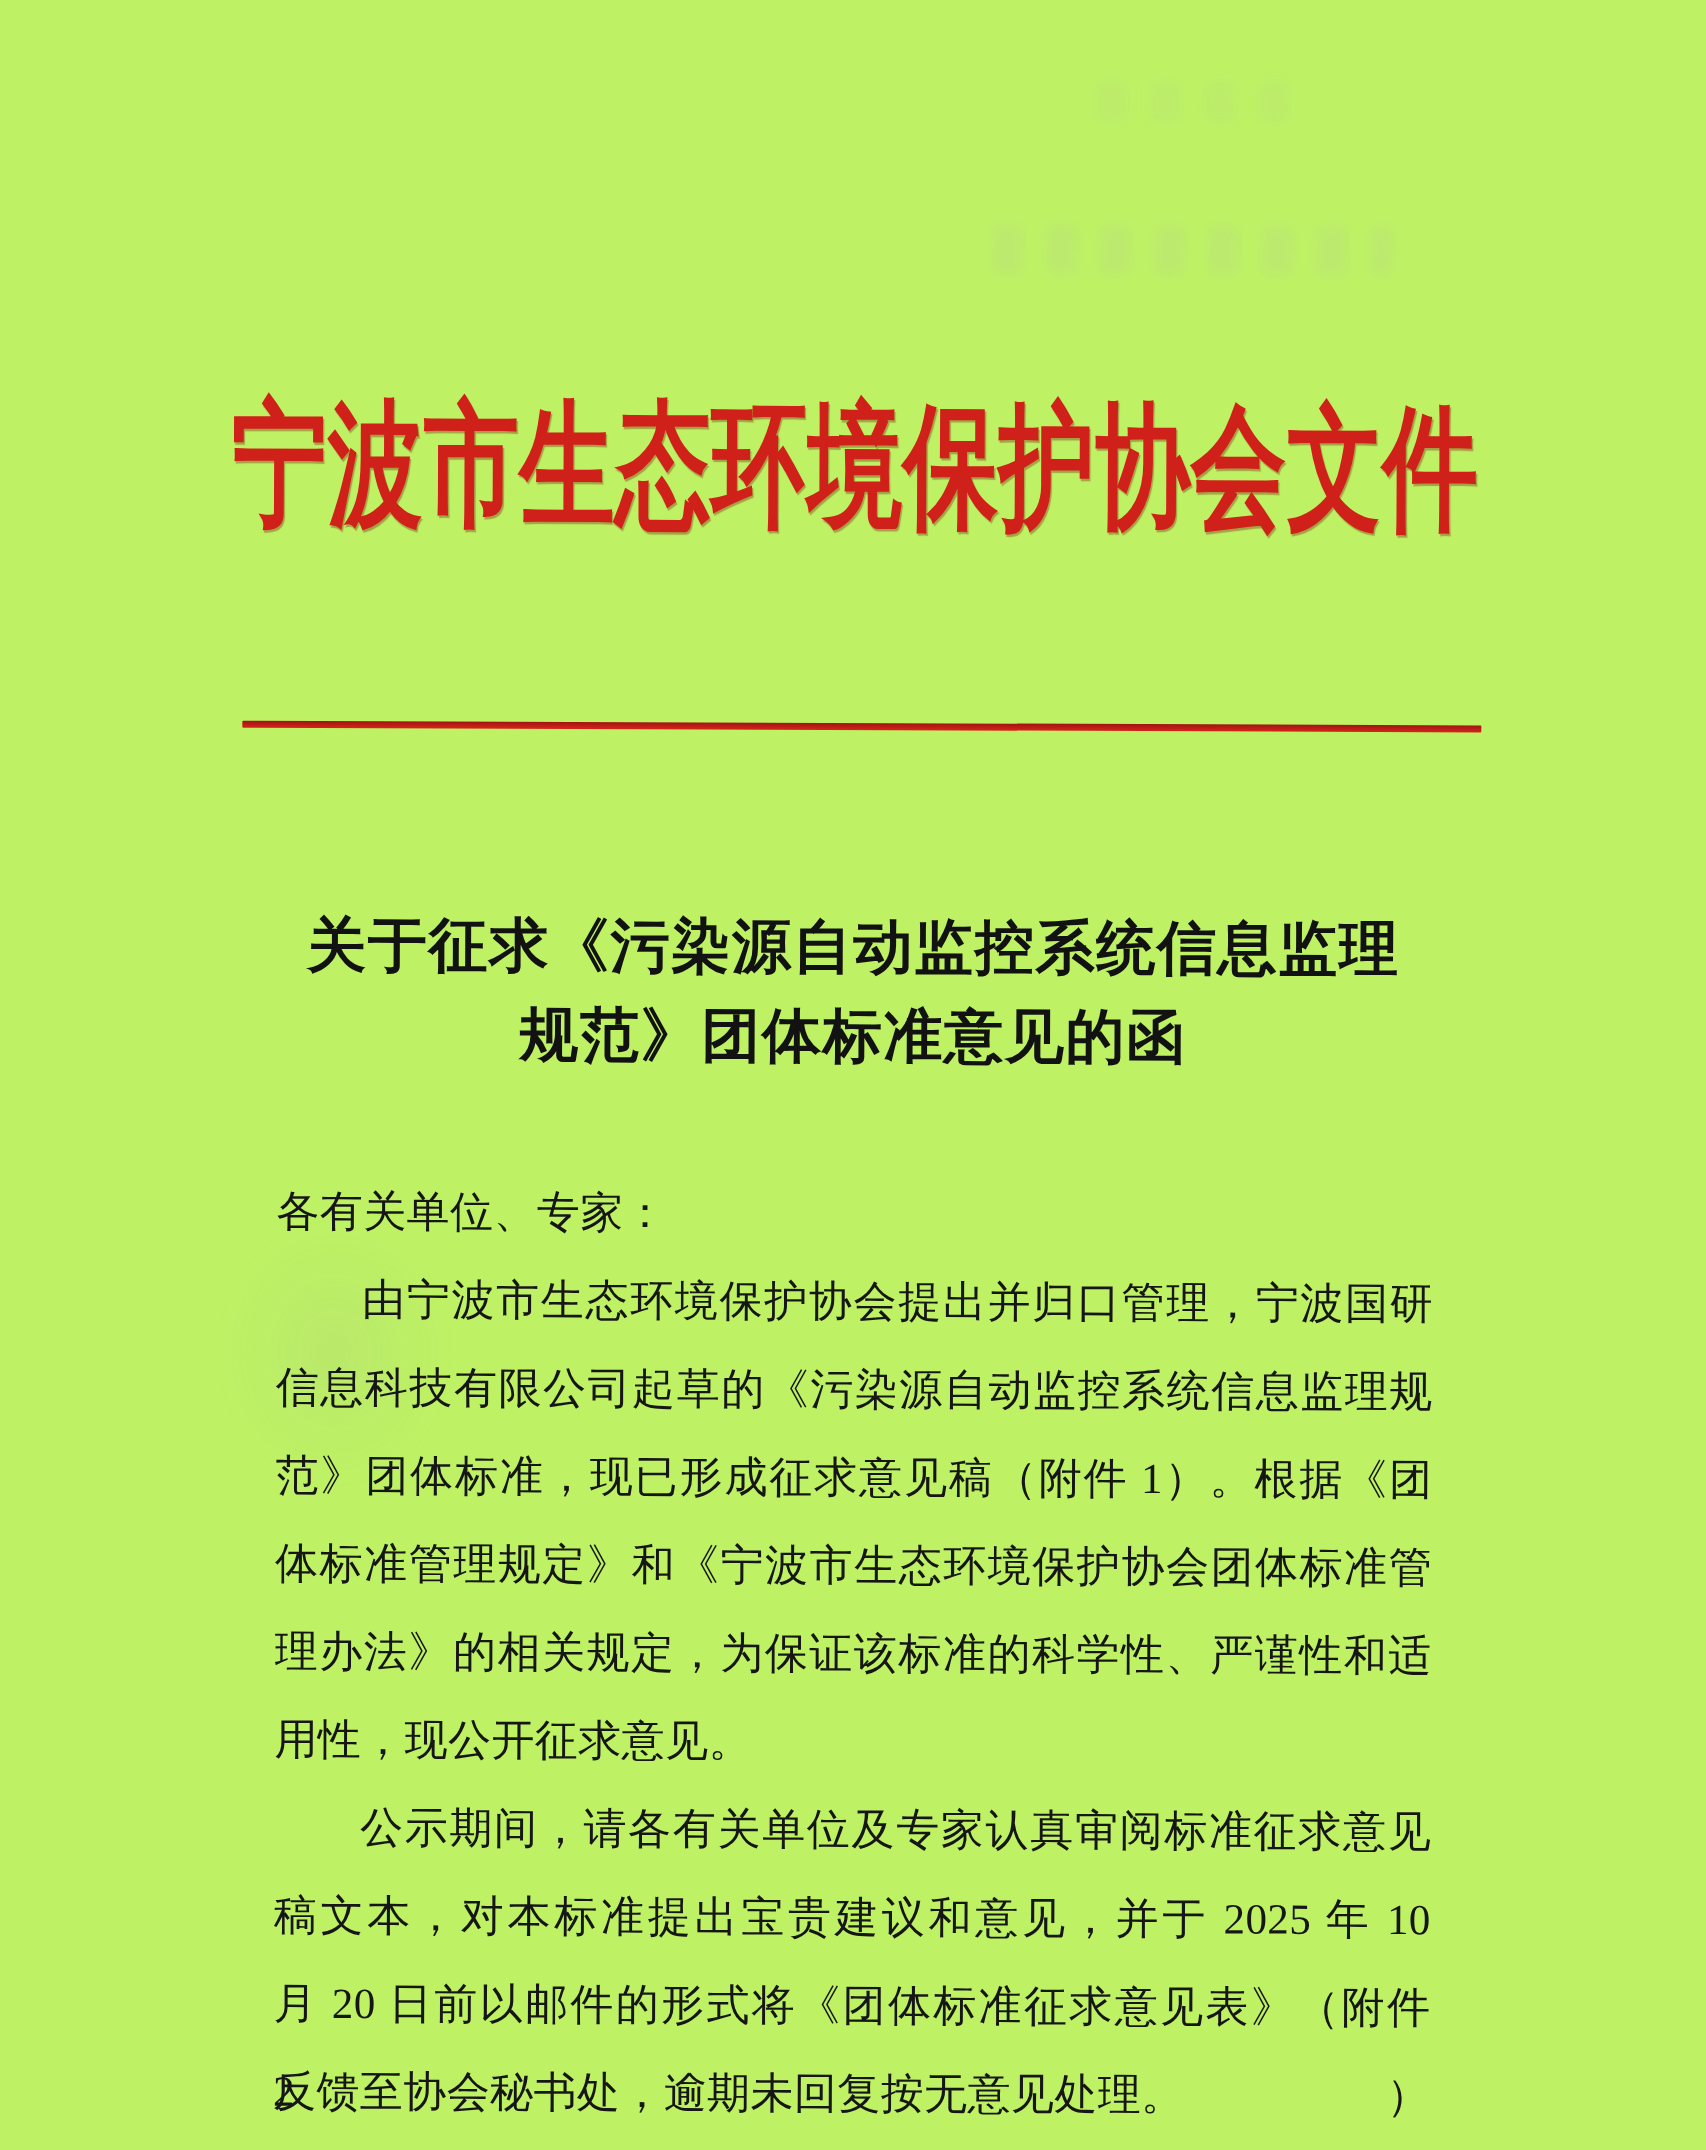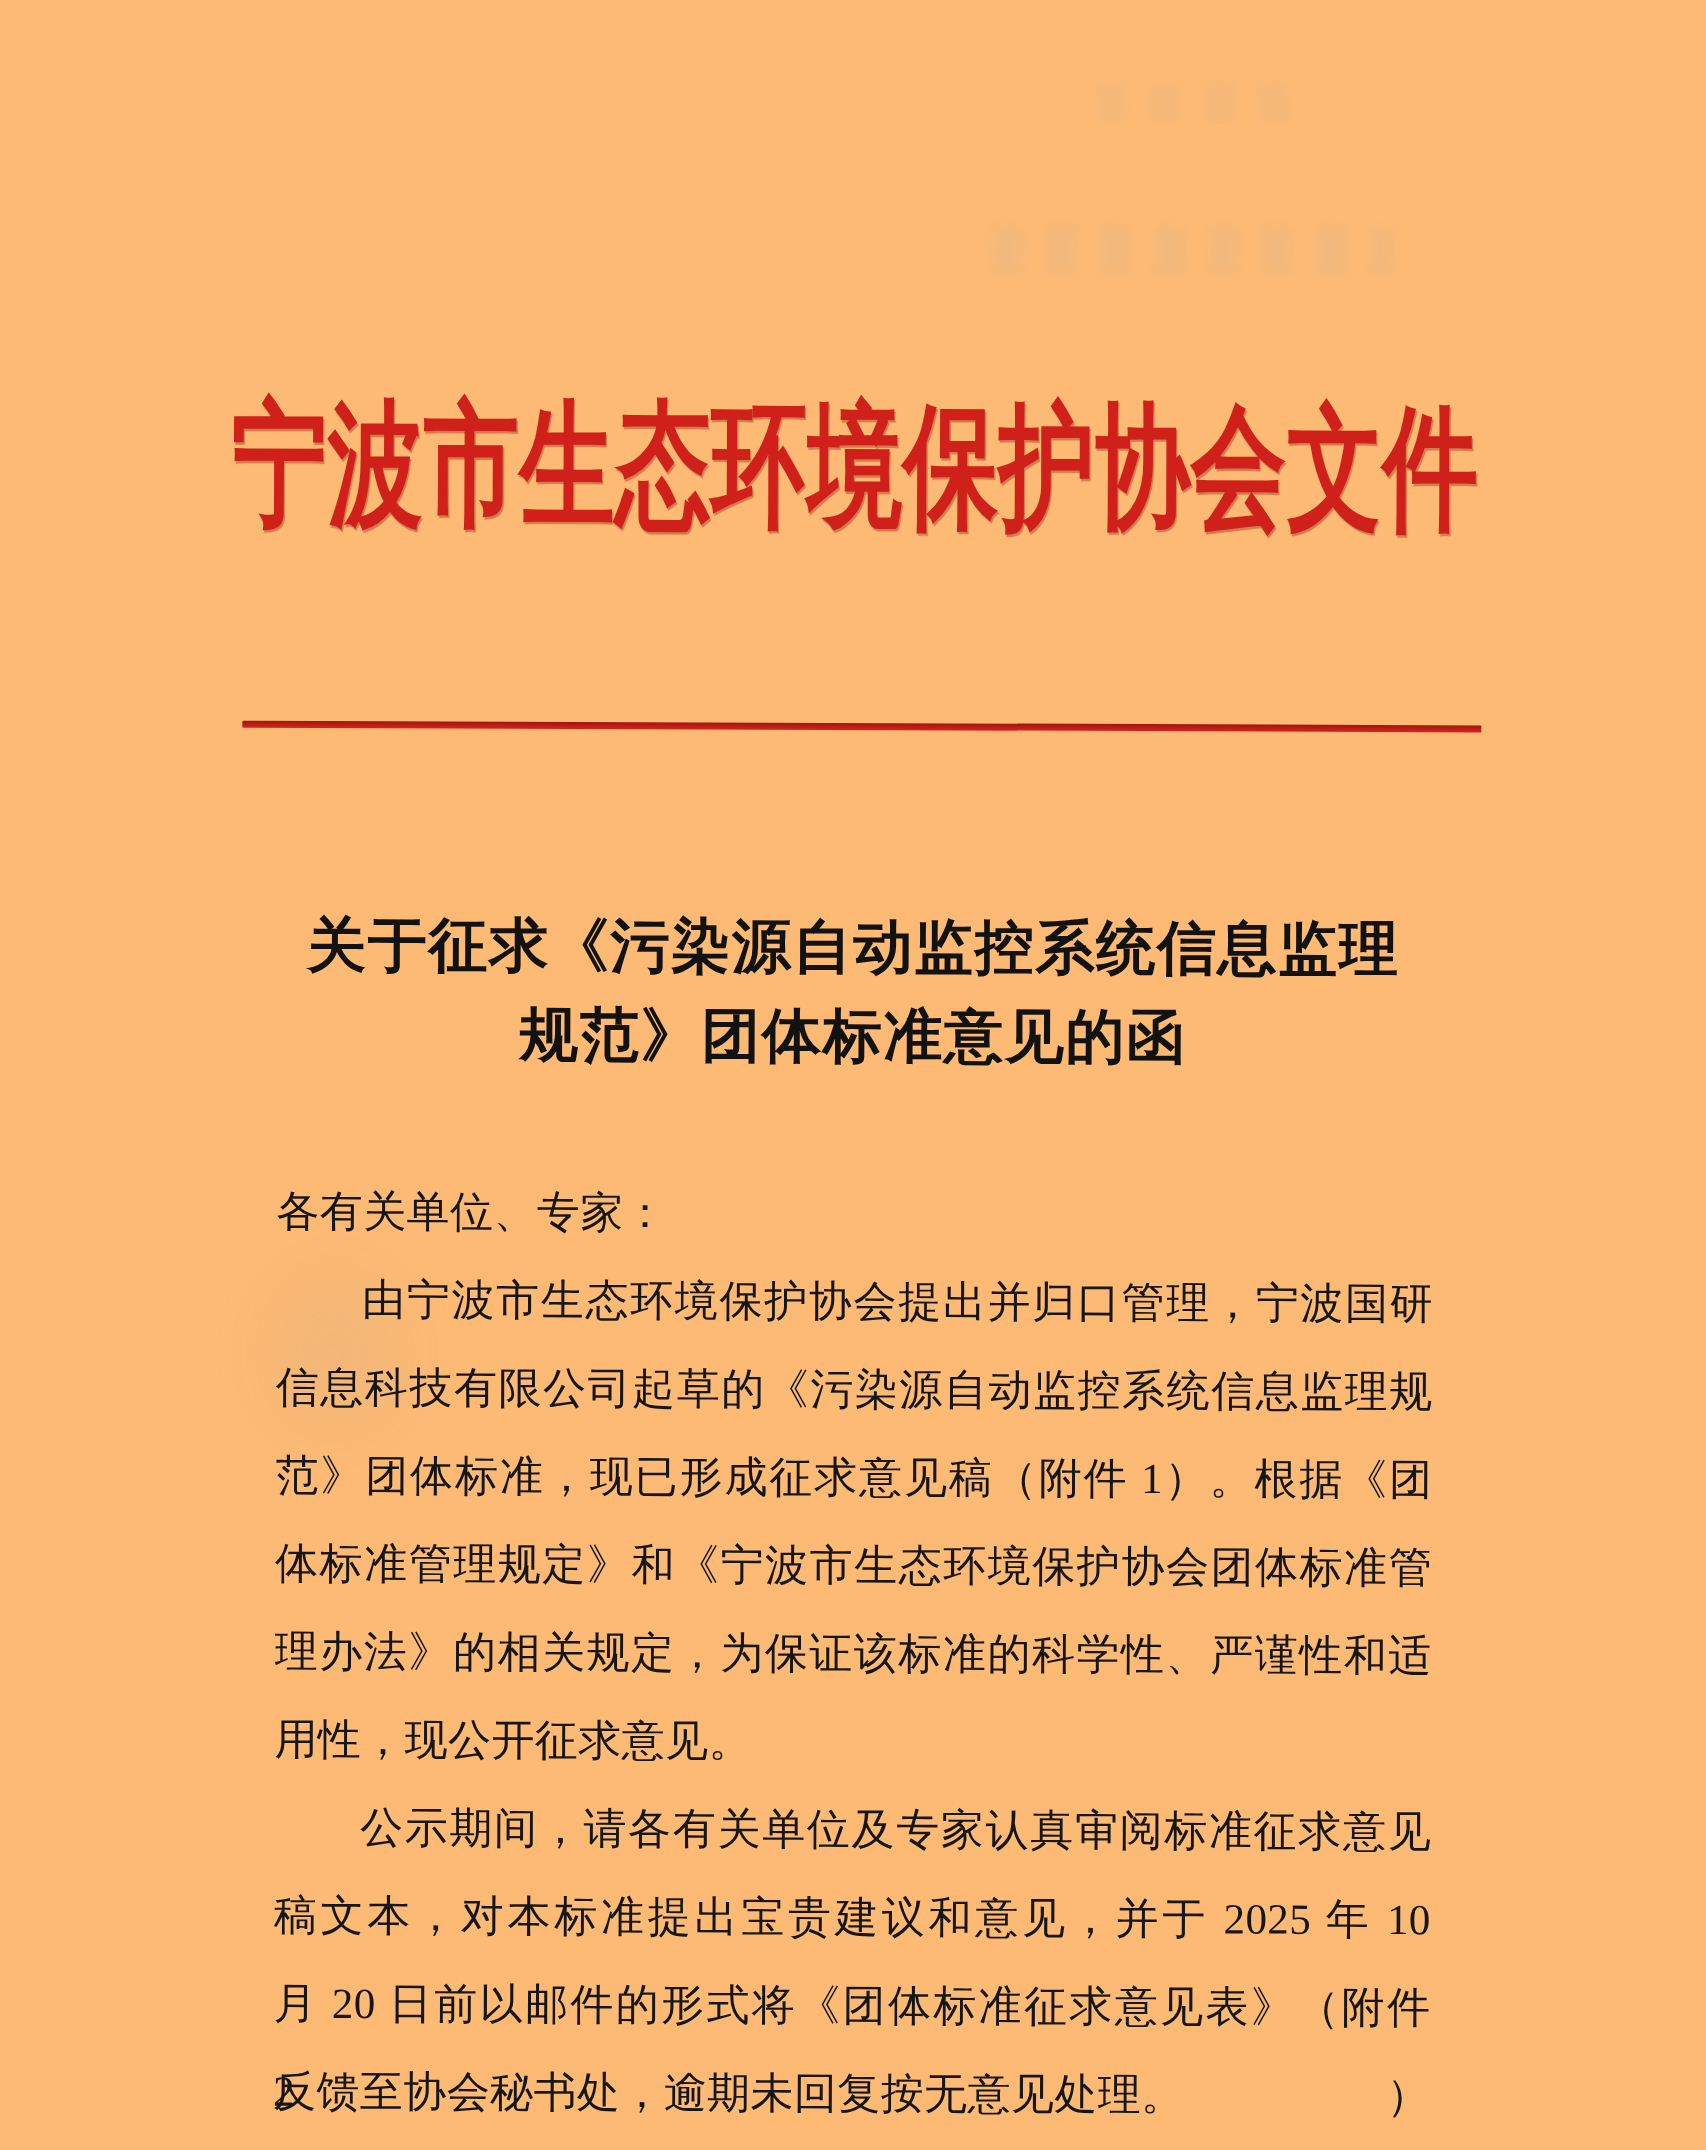--- a/index.html
+++ b/index.html
@@ -7,21 +7,21 @@
     --rule-red:#c01712;
   }
   html,body{
     margin:0;padding:0;
     width:1707px;height:2413px;
     background:#ffffff;
     font-family:"Liberation Serif","DejaVu Serif",serif;
   }
   .sheet{
     position:absolute;inset:0;
-    background:#fdba74;
+    background:#bef264;
     overflow:hidden;
   }
   .tilt{
     position:absolute;inset:0;
     transform:rotate(0.22deg);
     transform-origin:50% 50%;
   }
   
   .banner{
     position:absolute;top:400px;left:0;width:100%;

